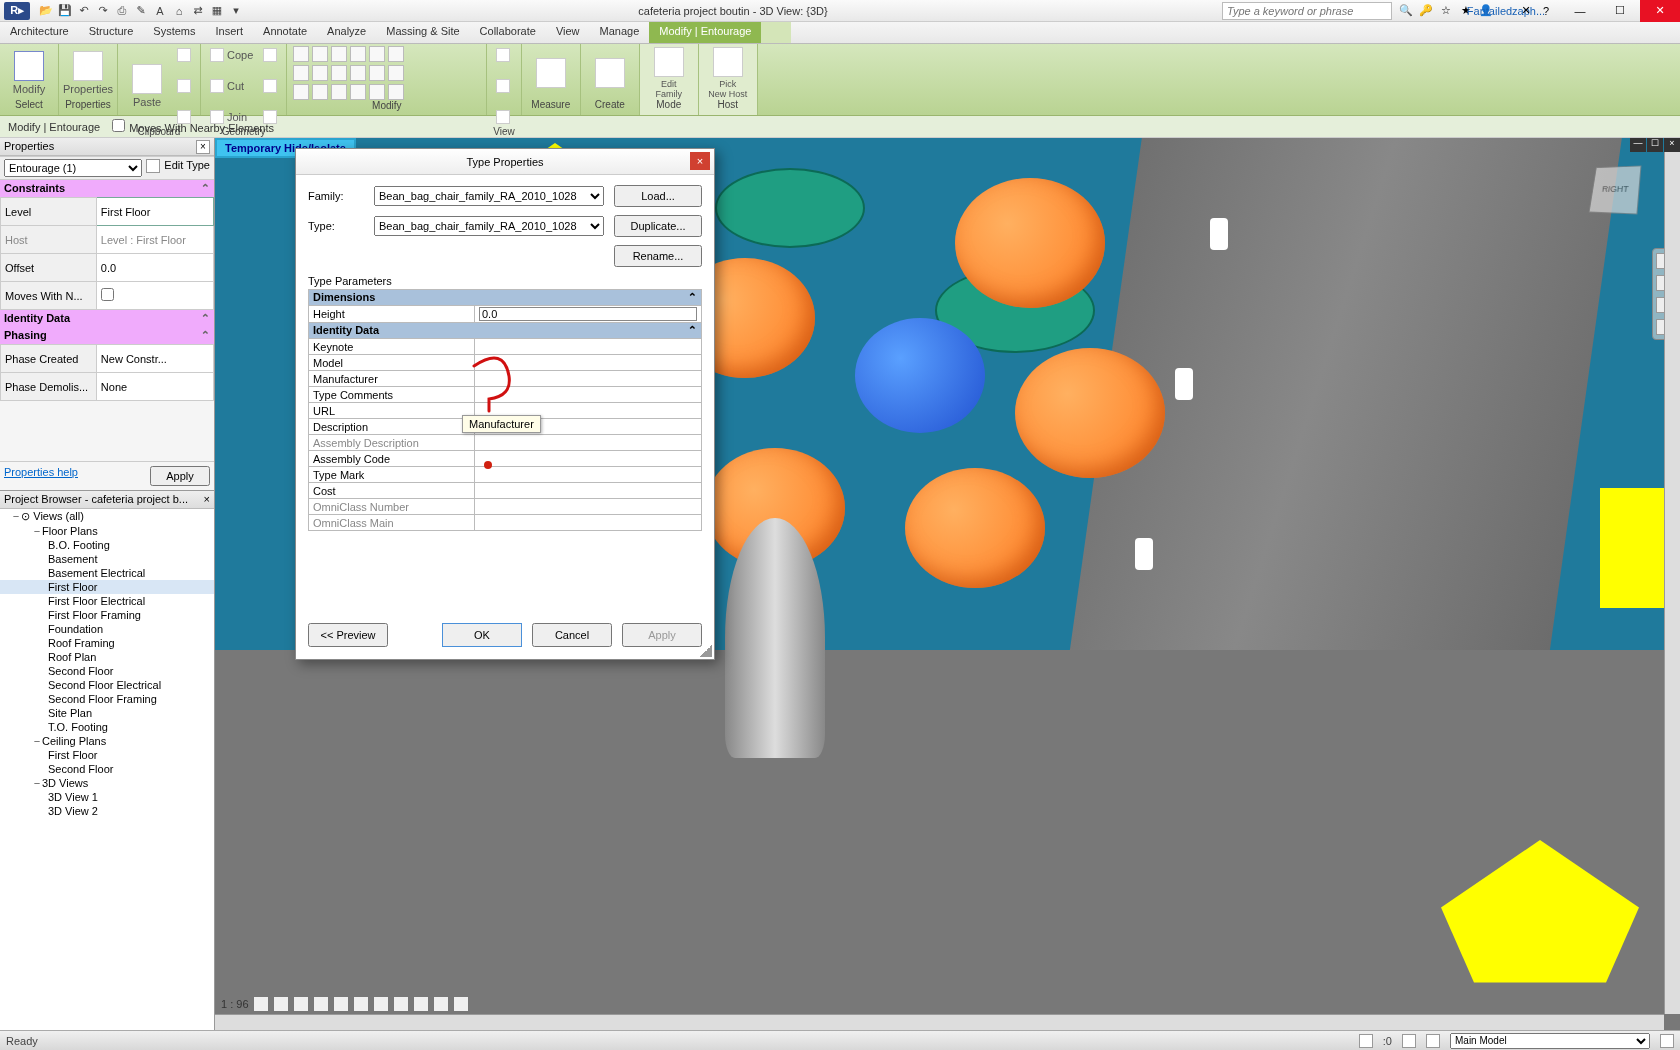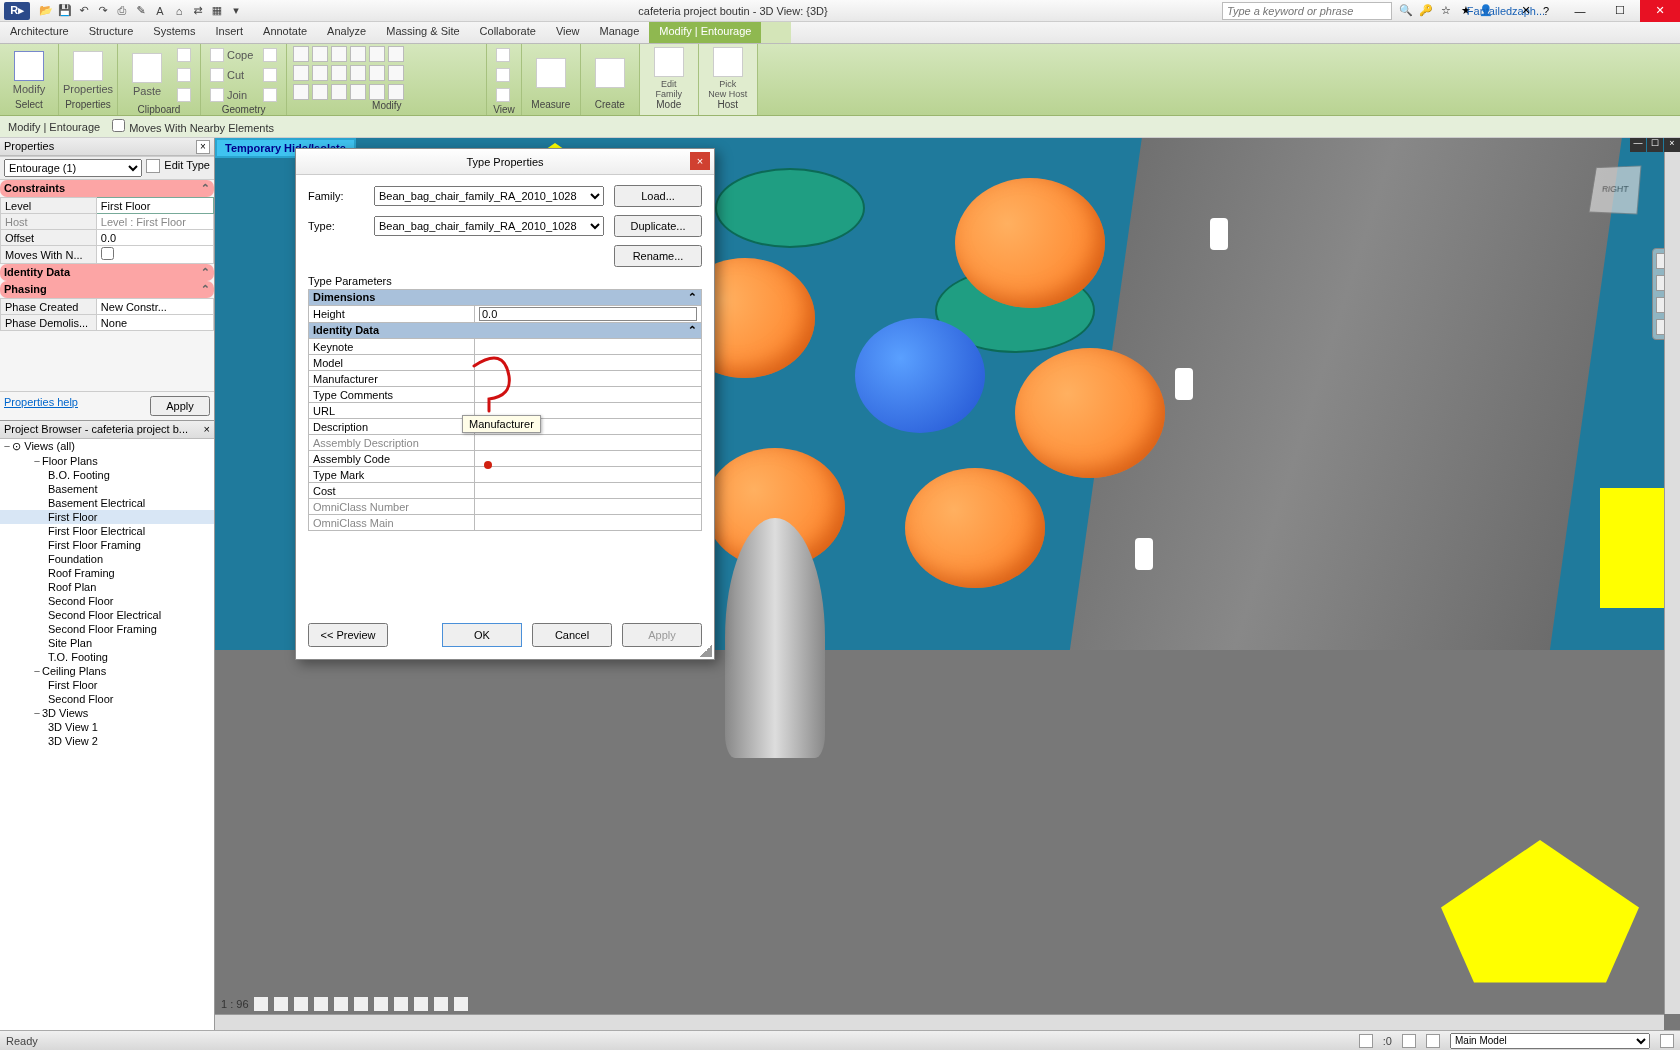--- a/index.html
+++ b/index.html
@@ -27,57 +27,57 @@
 
 
 .ribbon { height: 72px; background: linear-gradient(#d5e7bd,#b9d392); border-bottom: 1px solid #9ab56e; display: flex; }
 .ribbon .group { border-right: 1px solid #a6c17e; padding: 2px 6px; display: flex; flex-direction: column; }
 .ribbon .group .icons { flex: 1; display: flex; gap: 4px; align-items: center; }
 .ribbon .group .label { text-align: center; font-size: 10px; color: #444; height: 14px; }
 .ribbon .bigbtn { display: flex; flex-direction: column; align-items: center; width: 46px; color: #555; gap:2px;}
 .ribbon .bigbtn .ic { width: 30px; height: 30px; border: 1px solid #ccc; background: #fff; }
 .ribbon .smallbtn { display: flex; align-items: center; gap: 3px; height: 18px; color: #555; padding: 0 3px;}
 .ribbon .smallbtn .ic { width: 14px; height: 14px; border: 1px solid #ccc; background: #fff;}
-.ribbon .col { display:flex; flex-direction:column; gap:2px;}
+.ribbon .col { display:flex; flex-direction:column; gap:13px;}
 .ribbon .iconset { display:flex; flex-wrap:wrap; width: 120px; gap:3px;}
 .ribbon .iconset .ic { width:16px;height:16px;border:1px solid #bbb;background:#f8f8f8;}
 
 
 .options-bar { height: 22px; background: #e5efda; border-bottom: 1px solid #ccc; display: flex; align-items: center; gap: 12px; padding: 0 8px; color: #333;}
 .options-bar input[type=checkbox]{ margin-right:4px;}
 
 
 .main { display: flex; height: calc(100% - 22px - 22px - 72px - 22px - 20px); }
 .left-col { width: 215px; display: flex; flex-direction: column; border-right: 1px solid #999; }
 
 
 .panel { background: #f5f5f5; border-bottom: 1px solid #999; }
 .panel .hdr { height: 18px; background: linear-gradient(#eee,#ddd); border-bottom: 1px solid #bbb; padding: 2px 4px; display:flex; justify-content: space-between;}
 .panel .hdr .xbtn { width:14px;height:14px;border:1px solid #999;background:#fff;text-align:center;line-height:12px;font-size:10px;}
 .panel .thumb-row { display:flex; gap:6px; padding:6px;}
 .panel .thumb { width: 44px; height: 44px; background: radial-gradient(circle at 40% 40%, #eba96a, #d67820); border-radius: 50%; }
 .panel .selector-row { display:flex; gap:4px; padding: 2px 4px; border-top: 1px solid #ccc; border-bottom: 1px solid #ccc; background:#eee;}
 .panel .selector-row select { flex:1; height:18px; font-size:11px;}
 .panel .edit-type { width:14px;height:14px; border:1px solid #999;background:#fff;}
-.panel .section { background: #fca5a5; padding: 2px 4px; font-weight: bold; display:flex;justify-content:space-between;border-radius:7px;}
+.panel .section { background: #f0abfc; padding: 2px 4px; font-weight: bold; display:flex;justify-content:space-between;}
 .panel .section .chev { color:#666;}
 .panel table { width: 100%; border-collapse: collapse; }
-.panel td { border: 1px solid #ccc; padding: 1px 4px; background: #fff; height:16px;}
+.panel td { border: 1px solid #ccc; padding: 1px 4px; background: #fff; height:28px;}
 .panel td.lbl { background: #f0f0f0; width: 45%; }
 .panel td.gray { color: #888; }
 .panel .footer { display:flex; justify-content:space-between; padding:4px; border-top:1px solid #ccc;}
 .panel .footer a { color: #0066cc; text-decoration: underline;}
 .panel .footer button { width: 60px; height: 20px; }
 
 
 .browser { flex:1; overflow:auto; background:#fff;}
 .browser .hdr { height: 18px; background: linear-gradient(#eee,#ddd); border-bottom: 1px solid #bbb; padding: 2px 4px; display:flex;justify-content:space-between;}
 .browser ul { list-style:none; }
 .browser li { padding: 1px 2px; white-space:nowrap;}
-.browser .indent1 { }
+.browser .indent1 {  margin-left: 9px;}
 .browser .indent2 { padding-left: 32px;}
 .browser .indent3 { padding-left: 48px;}
 .browser li.sel { background: #d8e6f5;}
 .browser .exp { display:inline-block;width:10px;text-align:center;color:#555;}
 
 
 .viewport { flex: 1; position: relative; background: #1f7a9c; overflow:hidden;}
 .viewport .temp-hide { position:absolute; top:0; left:0; background:#3fc3f0; color:#00008b; font-weight:bold; padding:2px 8px; border: 2px solid #2aa5d0;}
 .viewport .canvas { position:absolute; inset:0; }
 .viewport .sphere { position:absolute; border-radius:50%; }

